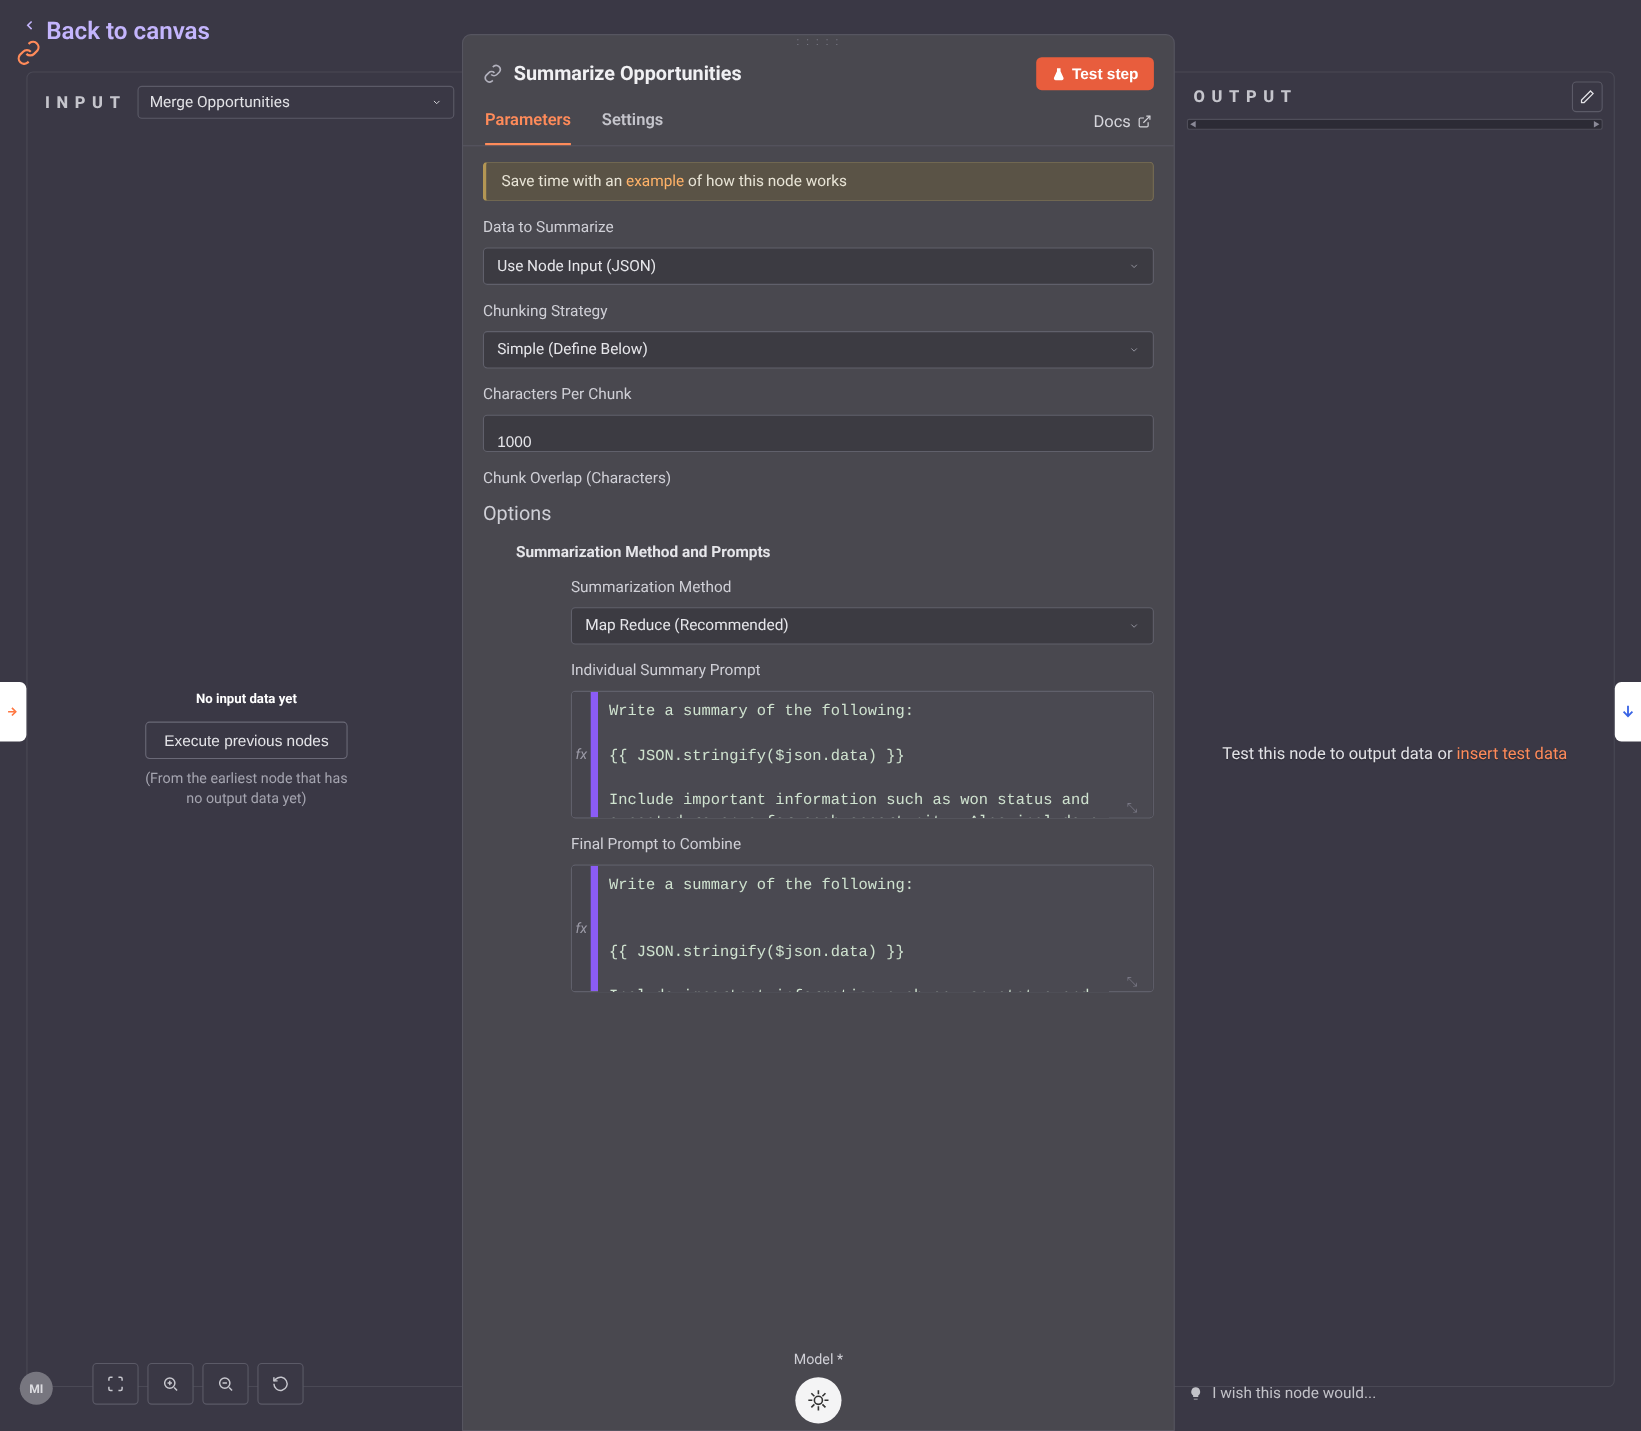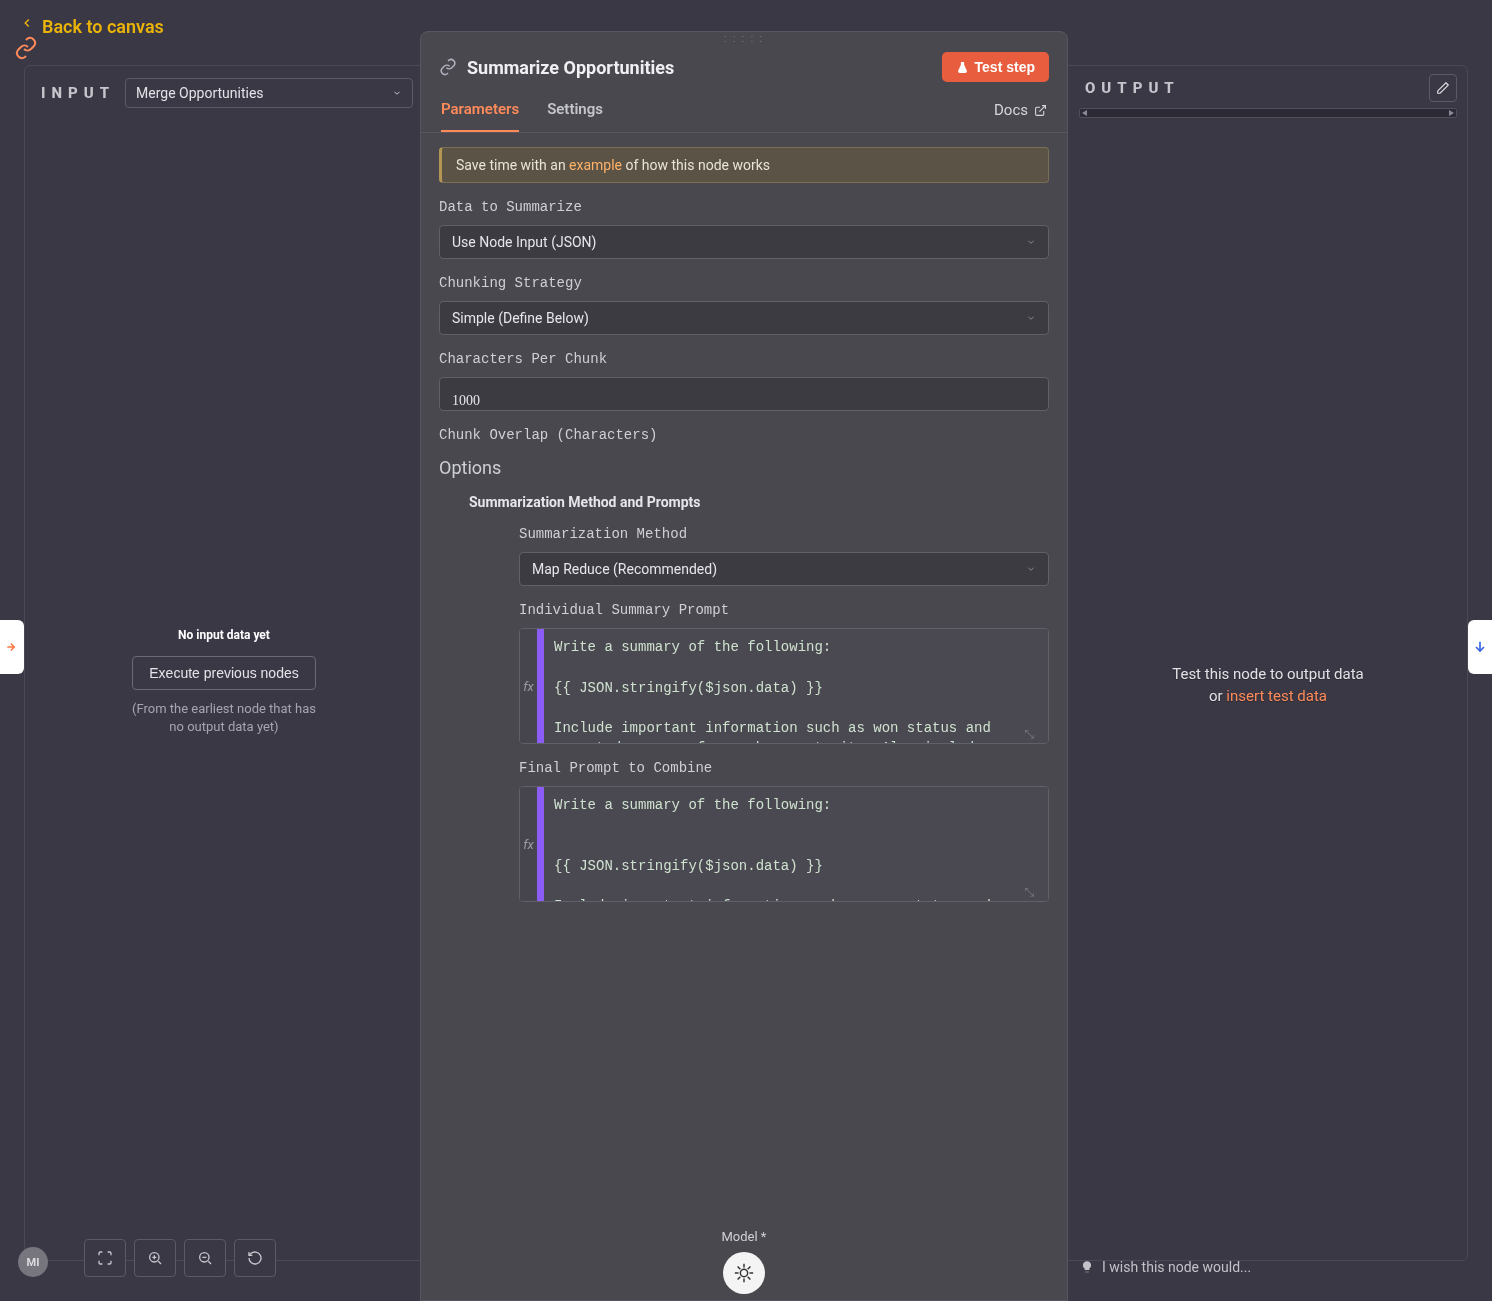--- a/index.html
+++ b/index.html
@@ -10,22 +10,22 @@
     width: 1492px;
     height: 1301px;
     overflow: hidden;
     position: relative;
     font-size: 16px;
   }
   .back-link {
     position: absolute;
     top: 16px;
     left: 20px;
-    color: #eab308;
-    font-size: 18px;
+    color: #c4b5fd;
+    font-size: 22px;
     font-weight: 600;
     cursor: pointer;
     display: flex;
     align-items: flex-start;
     gap: 8px;
   }
   .back-link svg { width: 14px; height: 14px; }
   .node-icon-left {
     position: absolute;
     top: 36px;
@@ -142,21 +142,21 @@
     top: 1px;
     width: 0; height: 0;
     border-top: 3px solid transparent;
     border-bottom: 3px solid transparent;
   }
   .hscroll::before { left: 2px; border-right: 5px solid #8a8997; }
   .hscroll::after { right: 2px; border-left: 5px solid #8a8997; }
   .output-body {
     flex: 1;
     display: flex;
-    flex-direction: column;
+    flex-direction: row;
     justify-content: center;
     align-items: center;
     gap: 4px;
     text-align: right;
   }
   .output-text { color: #e2e2e6; font-size: 15px; text-shadow: 0 1px 1px rgba(0,0,0,0.3);}
   .link-text { color: #ff8b5a; cursor: pointer; }
   .center-dialog {
     position: absolute;
     top: 31px;
@@ -240,41 +240,41 @@
   .tip-box {
     background: #5a5346;
     border: 1px solid #7a6f54;
     border-left: 3px solid #b39654;
     border-radius: 4px;
     padding: 9px 14px;
     font-size: 14px;
     color: #e8e4d6;
   }
   .tip-box .link-text { color: #ffb268; }
-  .field-label { color: #cfcfd6; font-size: 14px; margin-top: 6px; font-family: Liberation Mono, monospace; }
+  .field-label { color: #cfcfd6; font-size: 14px; margin-top: 6px; }
   .select-field, .text-field {
     background: #3c3b42;
     border: 1px solid #60606b;
     border-radius: 4px;
     height: 34px;
     display: flex;
     align-items: center;
     justify-content: space-between;
     padding: 0 12px;
     color: #e6e6ea;
     font-size: 14px;
   }
   .text-field input {
     background: transparent;
     border: none;
     color: #e6e6ea;
     font-size: 14px;
     width: 100%;
     outline: none;
-    font-family: Liberation Serif, serif;
+    font-family: Liberation Sans, sans-serif;
     margin-top: 13px;
   }
   .section-label { color: #cfcfd6; font-size: 18px; margin-top: 4px; }
   .sub-section-title { color: #e6e6ea; font-weight: 700; font-size: 14px; margin-left: 30px; margin-top: 6px; }
   .indent-1 { margin-left: 80px; }
   .field-label.indent-1 { margin-left: 80px; }
   .select-field.indent-1, .text-area-wrap.indent-1 { margin-left: 80px; }
   .text-area-wrap {
     display: flex;
     background: #3c3b42;

